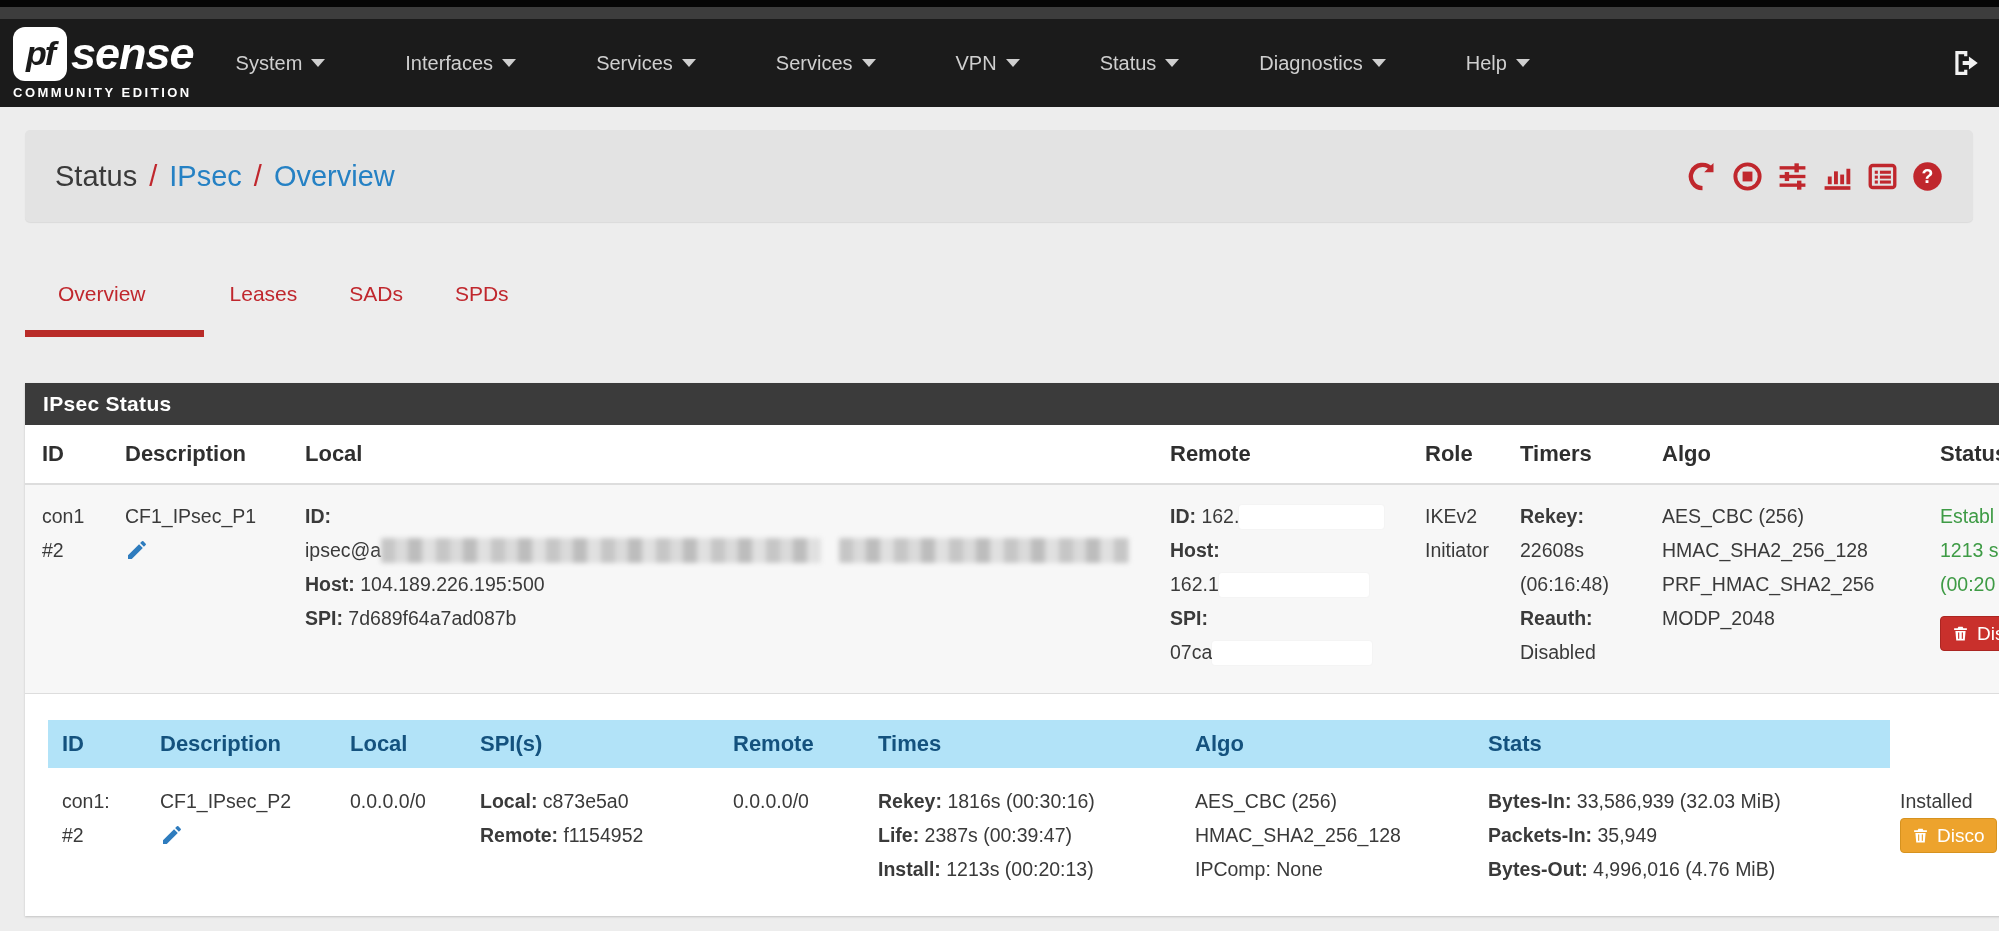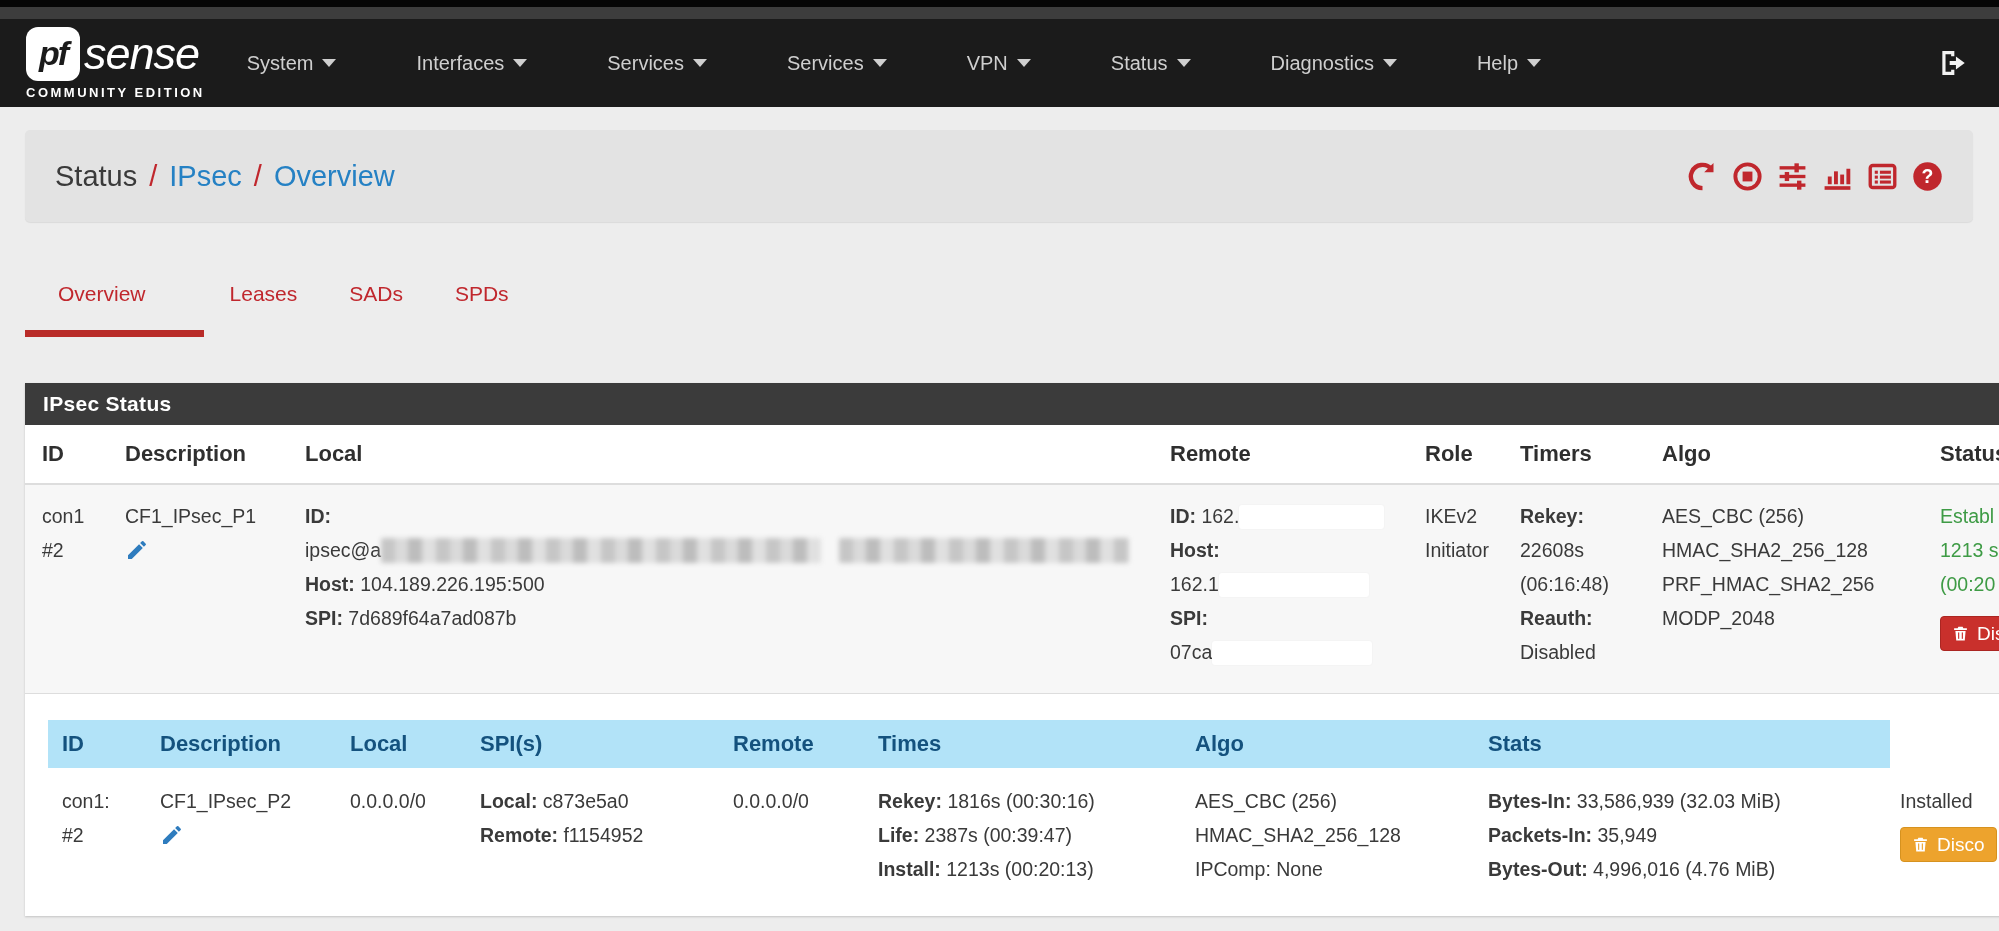--- a/index.html
+++ b/index.html
@@ -2,26 +2,26 @@
 <html><head>
 <meta charset="utf-8">
 <style>
   * { margin:0; padding:0; box-sizing:border-box; }
   html,body { width:1999px; height:931px; overflow:hidden; background:#ededed;
     font-family:"Liberation Sans","DejaVu Sans",sans-serif; color:#3a3a3a; }
 
   
   .strip-black { height:7px; background:#060606; }
   .strip-gray  { height:12px; background:#3d3d3d; }
-  .navbar { height:88px; background:#1b1b1b; display:flex; align-items:center; padding:0 26px; }
+  .navbar { height:88px; background:#1b1b1b; display:flex; align-items:center; padding:0 13px; }
   .brand { display:flex; flex-direction:column; cursor:pointer; }
   .brand-row { display:flex; align-items:center; }
   .logo-box { width:54px; height:54px; background:#fff; border-radius:12px; display:flex; align-items:center; justify-content:center; }
   .logo-pf { font-style:italic; font-weight:bold; font-size:34px; color:#1b1b1b; letter-spacing:-2px; }
-  .logo-sense { font-style:italic; font-weight:normal; font-size:45px; color:#fff; letter-spacing:-1px; margin-left:4px; }
+  .logo-sense { font-style:italic; font-weight:bold; font-size:45px; color:#fff; letter-spacing:-1px; margin-left:4px; }
   .logo-sub { color:#fff; font-size:13px; font-weight:bold; letter-spacing:2.5px; margin-top:4px; }
   .nav-items { display:flex; gap:80px; margin-left:42px; }
   .nav-item { color:#cfcfcf; font-size:20px; display:flex; align-items:center; gap:9px; cursor:pointer; white-space:nowrap; }
   .caret { width:0; height:0; border-left:7px solid transparent; border-right:7px solid transparent; border-top:8px solid #cfcfcf; display:inline-block; }
   .signout { margin-left:auto; margin-right:4px; cursor:pointer; display:flex; }
 
   
   .bc-panel { margin:23px 26px 0 25px; height:92px; background:#e3e3e3; border-radius:5px;
     display:flex; align-items:center; padding:0 30px; box-shadow:0 1px 1px rgba(0,0,0,.08); }
   .bc { font-size:29px; display:flex; gap:12px; align-items:center; }
@@ -59,21 +59,21 @@
 
   .redact-blur { display:inline-block; height:25px; vertical-align:-6px; border-radius:2px;
     background:repeating-linear-gradient(90deg,#c6c6c6 0 14px,#dadada 14px 27px,#bdbdbd 27px 41px,#e0e0e0 41px 55px);
     filter:blur(2.5px); }
   .redact-white { display:inline-block; height:24px; vertical-align:-6px; background:#fff; border-radius:3px;
     box-shadow:0 0 2px rgba(0,0,0,.05); }
 
   .btn { display:inline-flex; align-items:center; gap:8px; height:35px; padding:0 11px; border-radius:4px;
     color:#fff; font-size:19px; cursor:pointer; border:1px solid transparent; white-space:nowrap; }
   .btn-danger  { background:#c9302c; border-color:#ab2622; margin-top:15px; }
-  .btn-warning { background:#eda32d; border-color:#d6921f; margin-top:9px; }
+  .btn-warning { background:#eda32d; border-color:#d6921f; margin-top:0; }
 </style>
 </head>
 <body>
 
 <div class="strip-black"></div>
 <div class="strip-gray"></div>
 
 <div class="navbar">
   <div class="brand">
     <div class="brand-row">

